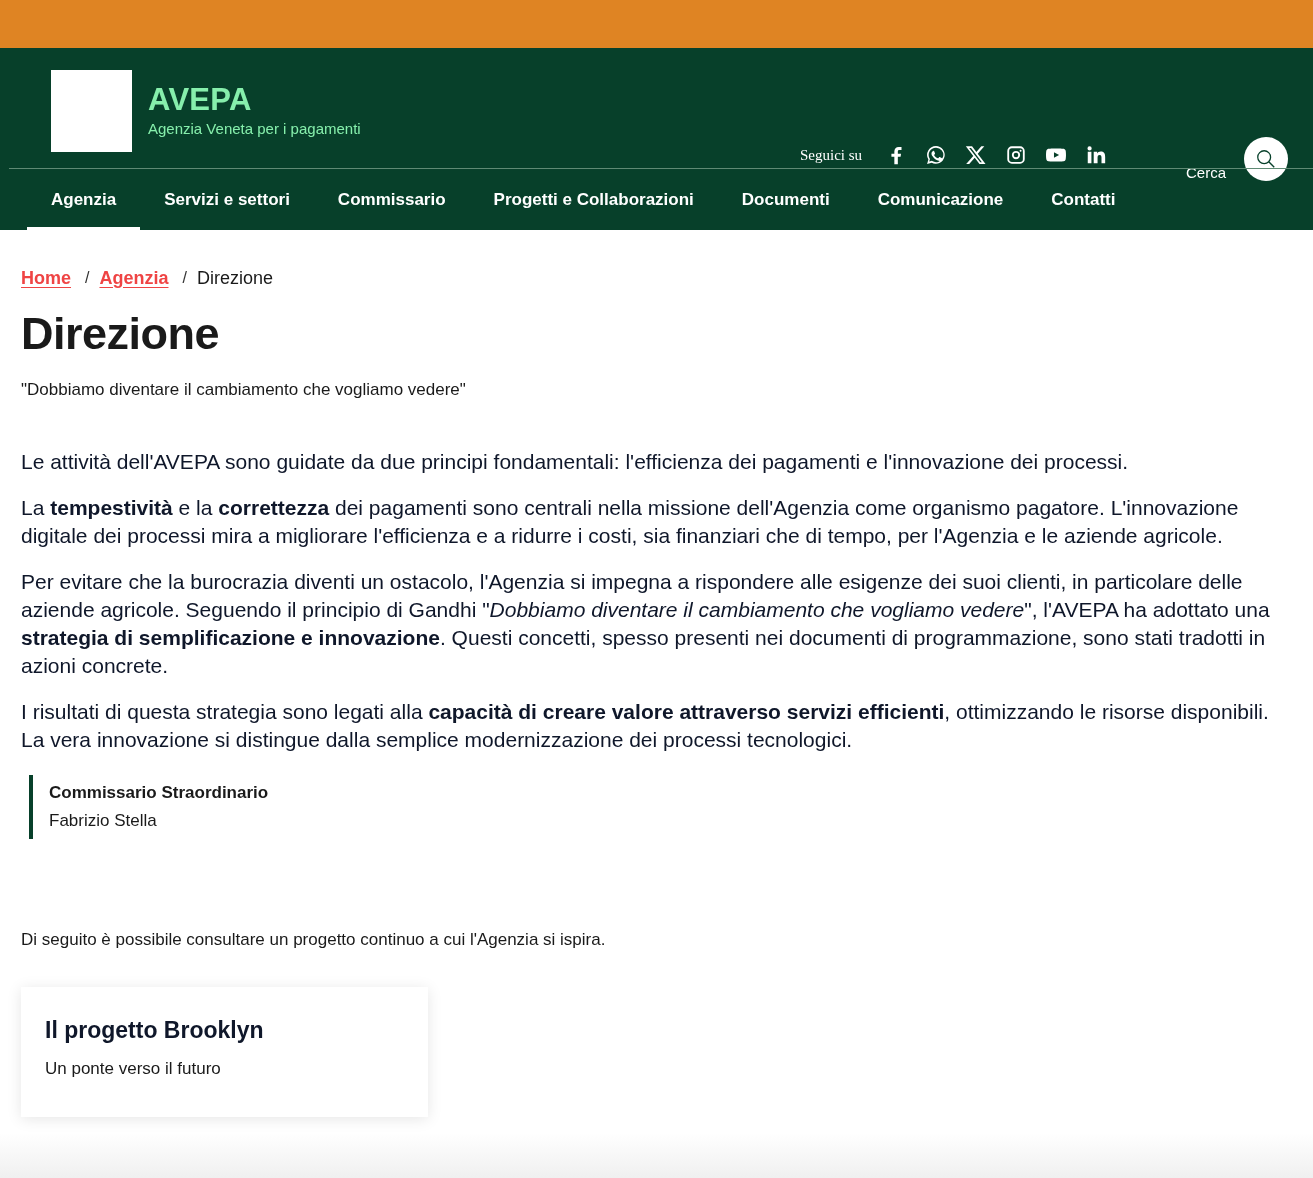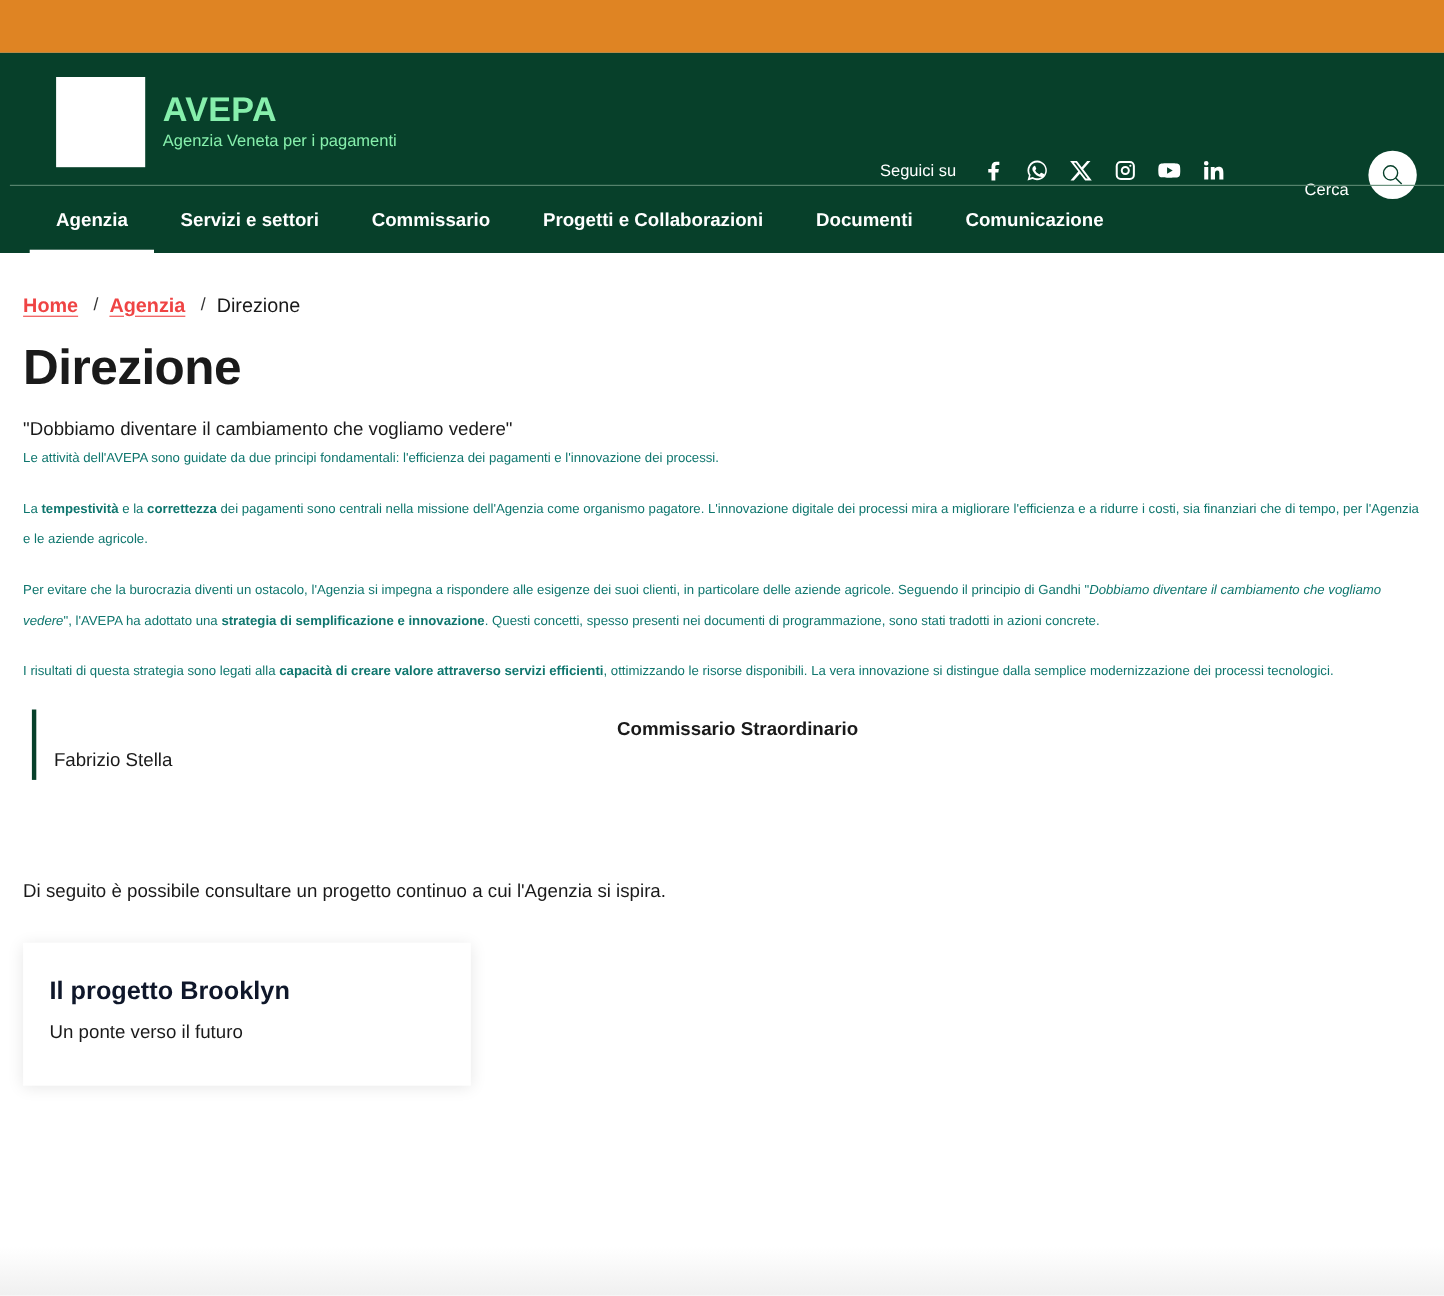--- a/index.html
+++ b/index.html
@@ -10,21 +10,21 @@
 
     .header { background: #07402a; height: 182px; position: relative; }
     .brand { position: absolute; left: 51px; top: 22px; display: flex; align-items: center; text-decoration: none; }
     .logo { width: 81px; height: 82px; background: #ffffff; padding: 5px; display: block; }
     .logo-inner { width: 100%; height: 100%; background: #df8423; position: relative; overflow: hidden; }
     .logo-inner svg { position: absolute; left: 0; top: 0; width: 100%; height: 100%; }
     .brand-text { margin-left: 16px; color: #86efac; }
     .brand-title { font-size: 31px; font-weight: bold; letter-spacing: 0.3px; line-height: 34px; }
     .brand-sub { font-size: 15px; line-height: 20px; margin-top: 2px; }
 
-    .social { position: absolute; left: 800px; top: 96px; display: flex; align-items: center; color: #fff; }
+    .social { position: absolute; left: 800px; top: 96px; display: flex; align-items: center; color: #fff; font-family: Liberation Serif, serif; }
     .social-label { font-size: 15px; margin-right: 14px; }
     .social-icon { width: 22px; height: 22px; margin: 0 9px; display: inline-flex; align-items: center; justify-content: center; cursor: pointer; }
     .social-icon svg { width: 22px; height: 22px; fill: #ffffff; }
 
     .search { position: absolute; left: 1186px; top: 89px; display: flex; align-items: flex-end; color: #fff; cursor: pointer; }
     .search-label { font-size: 15px; margin-right: 18px; }
     .search-btn { width: 44px; height: 44px; border-radius: 50%; background: #ffffff; display: flex; align-items: center; justify-content: center; }
     .search-btn svg { width: 22px; height: 22px; }
 
     .divider { position: absolute; left: 9px; right: 0; top: 120px; height: 1px; background: #5f8a74; }
@@ -36,27 +36,27 @@
 
     .main { padding: 0 21px; }
     .breadcrumb { margin-top: 36px; font-size: 18px; display: flex; align-items: center; height: 24px; }
     .breadcrumb a { color: #ef4444; font-weight: bold; text-decoration: underline; text-underline-offset: 3px; cursor: pointer; }
     .bc-sep { color: #333; margin: 0 10px 0 14px; font-size: 16px; }
     .bc-current { color: #1a1a1a; }
 
     h1 { font-size: 45px; font-weight: bold; margin-top: 18px; line-height: 52px; letter-spacing: -0.5px; color: #1a1a1a; }
     .quote { font-size: 17px; margin-top: 18px; line-height: 24px; color: #1a1a1a; }
 
-    .body { font-size: 12px; line-height: 28px; color: #0f766e; }
+    .body { margin-top: 46px; font-size: 21px; line-height: 28px; color: #0f172a; }
     .body p { margin-bottom: 18px; }
     .body b { font-weight: bold; }
     .body i { font-style: italic; }
 
     .sign { border-left: 4px solid #07402a; padding-left: 16px; margin-left: 8px; margin-top: 21px; height: 64px; font-size: 17px; line-height: 28px; }
-    .sign-role { font-weight: bold; padding-top: 4px; text-align: center; }
+    .sign-role { font-weight: bold; padding-top: 4px; }
 
     .intro { margin-top: 88px; font-size: 17px; line-height: 26px; }
 
     .card { margin-top: 34px; width: 407px; height: 130px; background: #ffffff; box-shadow: 0 2px 14px rgba(0,0,0,0.10); padding: 28px 24px; cursor: pointer; }
     .card-title { font-size: 23px; font-weight: bold; color: #0f172a; line-height: 30px; }
     .card-sub { font-size: 17px; margin-top: 14px; color: #1a1a1a; }
 
     .fade { position: absolute; left: 0; right: 0; bottom: 0; height: 45px; background: linear-gradient(to bottom, rgba(240,240,240,0), rgba(238,238,238,0.9)); pointer-events: none; }
   </style>
 </head>
@@ -135,20 +135,21 @@
 
   <div class="divider"></div>
 
   <nav class="nav">
     <a class="nav-item active">Agenzia</a>
     <a class="nav-item">Servizi e settori</a>
     <a class="nav-item">Commissario</a>
     <a class="nav-item">Progetti e Collaborazioni</a>
     <a class="nav-item">Documenti</a>
     <a class="nav-item">Comunicazione</a>
+    <a class="nav-item">Contatti</a>
   </nav>
 </header>
 
 <main class="main">
   <div class="breadcrumb">
     <a>Home</a>
     <span class="bc-sep">/</span>
     <a>Agenzia</a>
     <span class="bc-sep">/</span>
     <span class="bc-current">Direzione</span>

